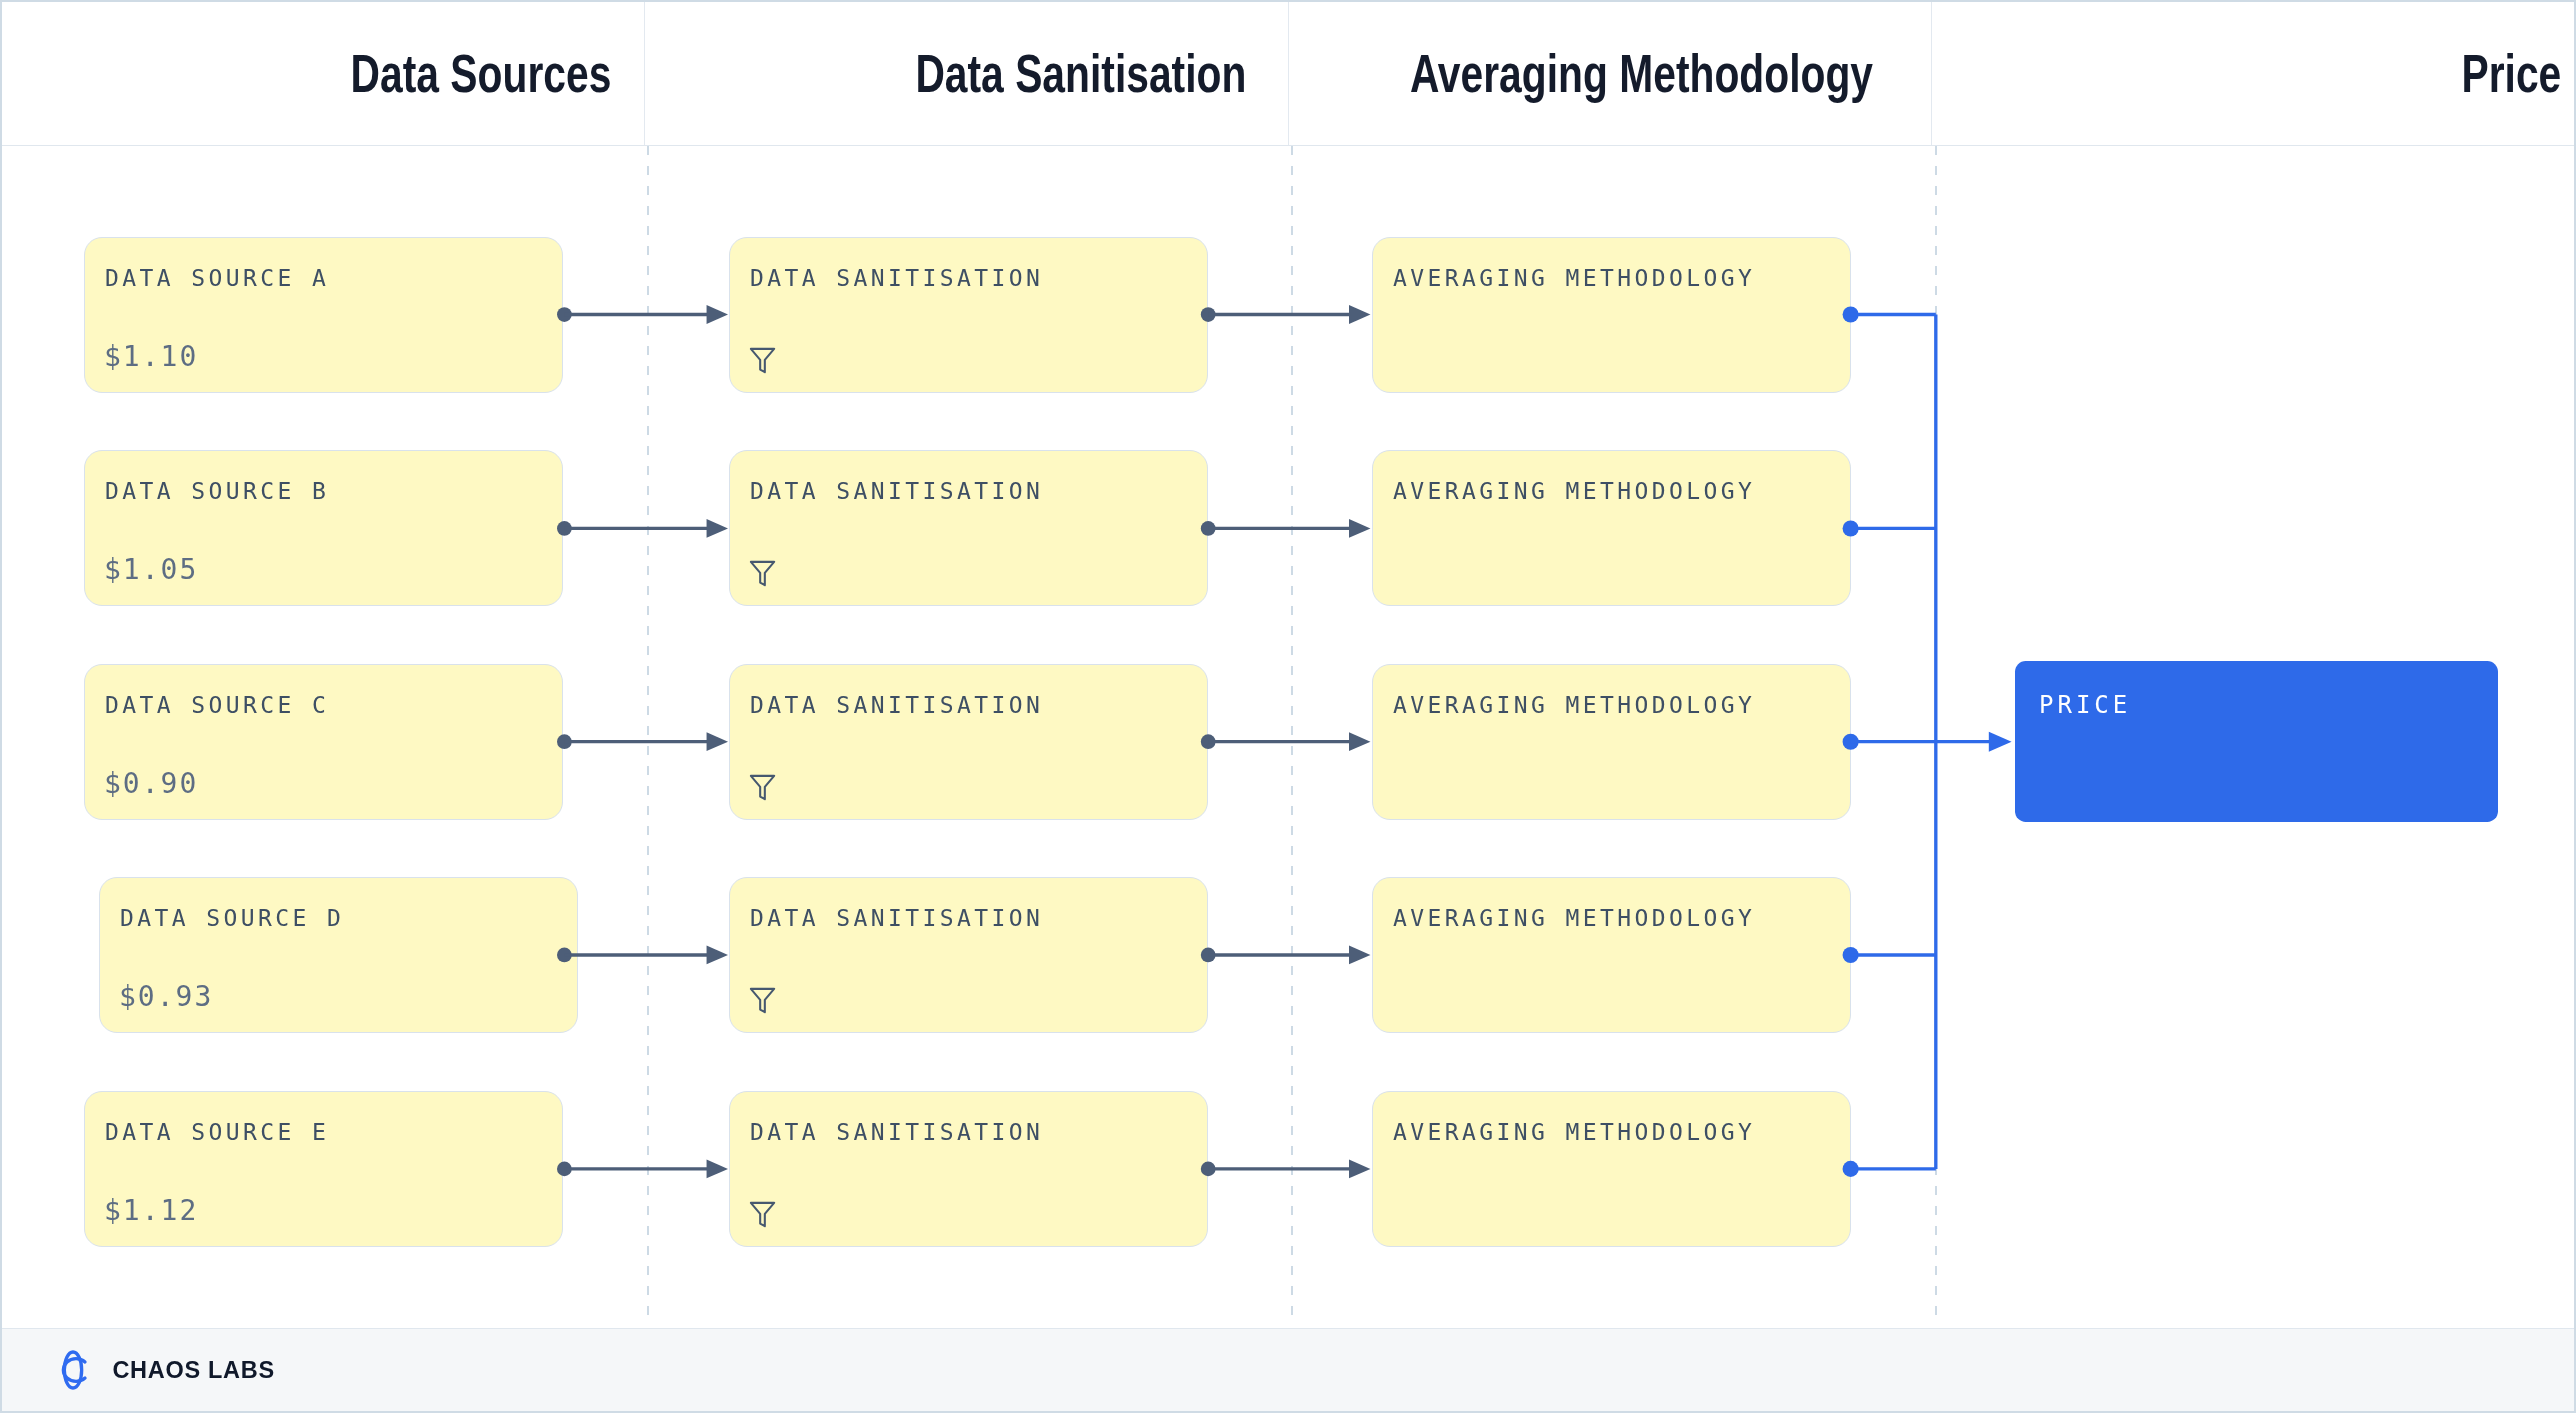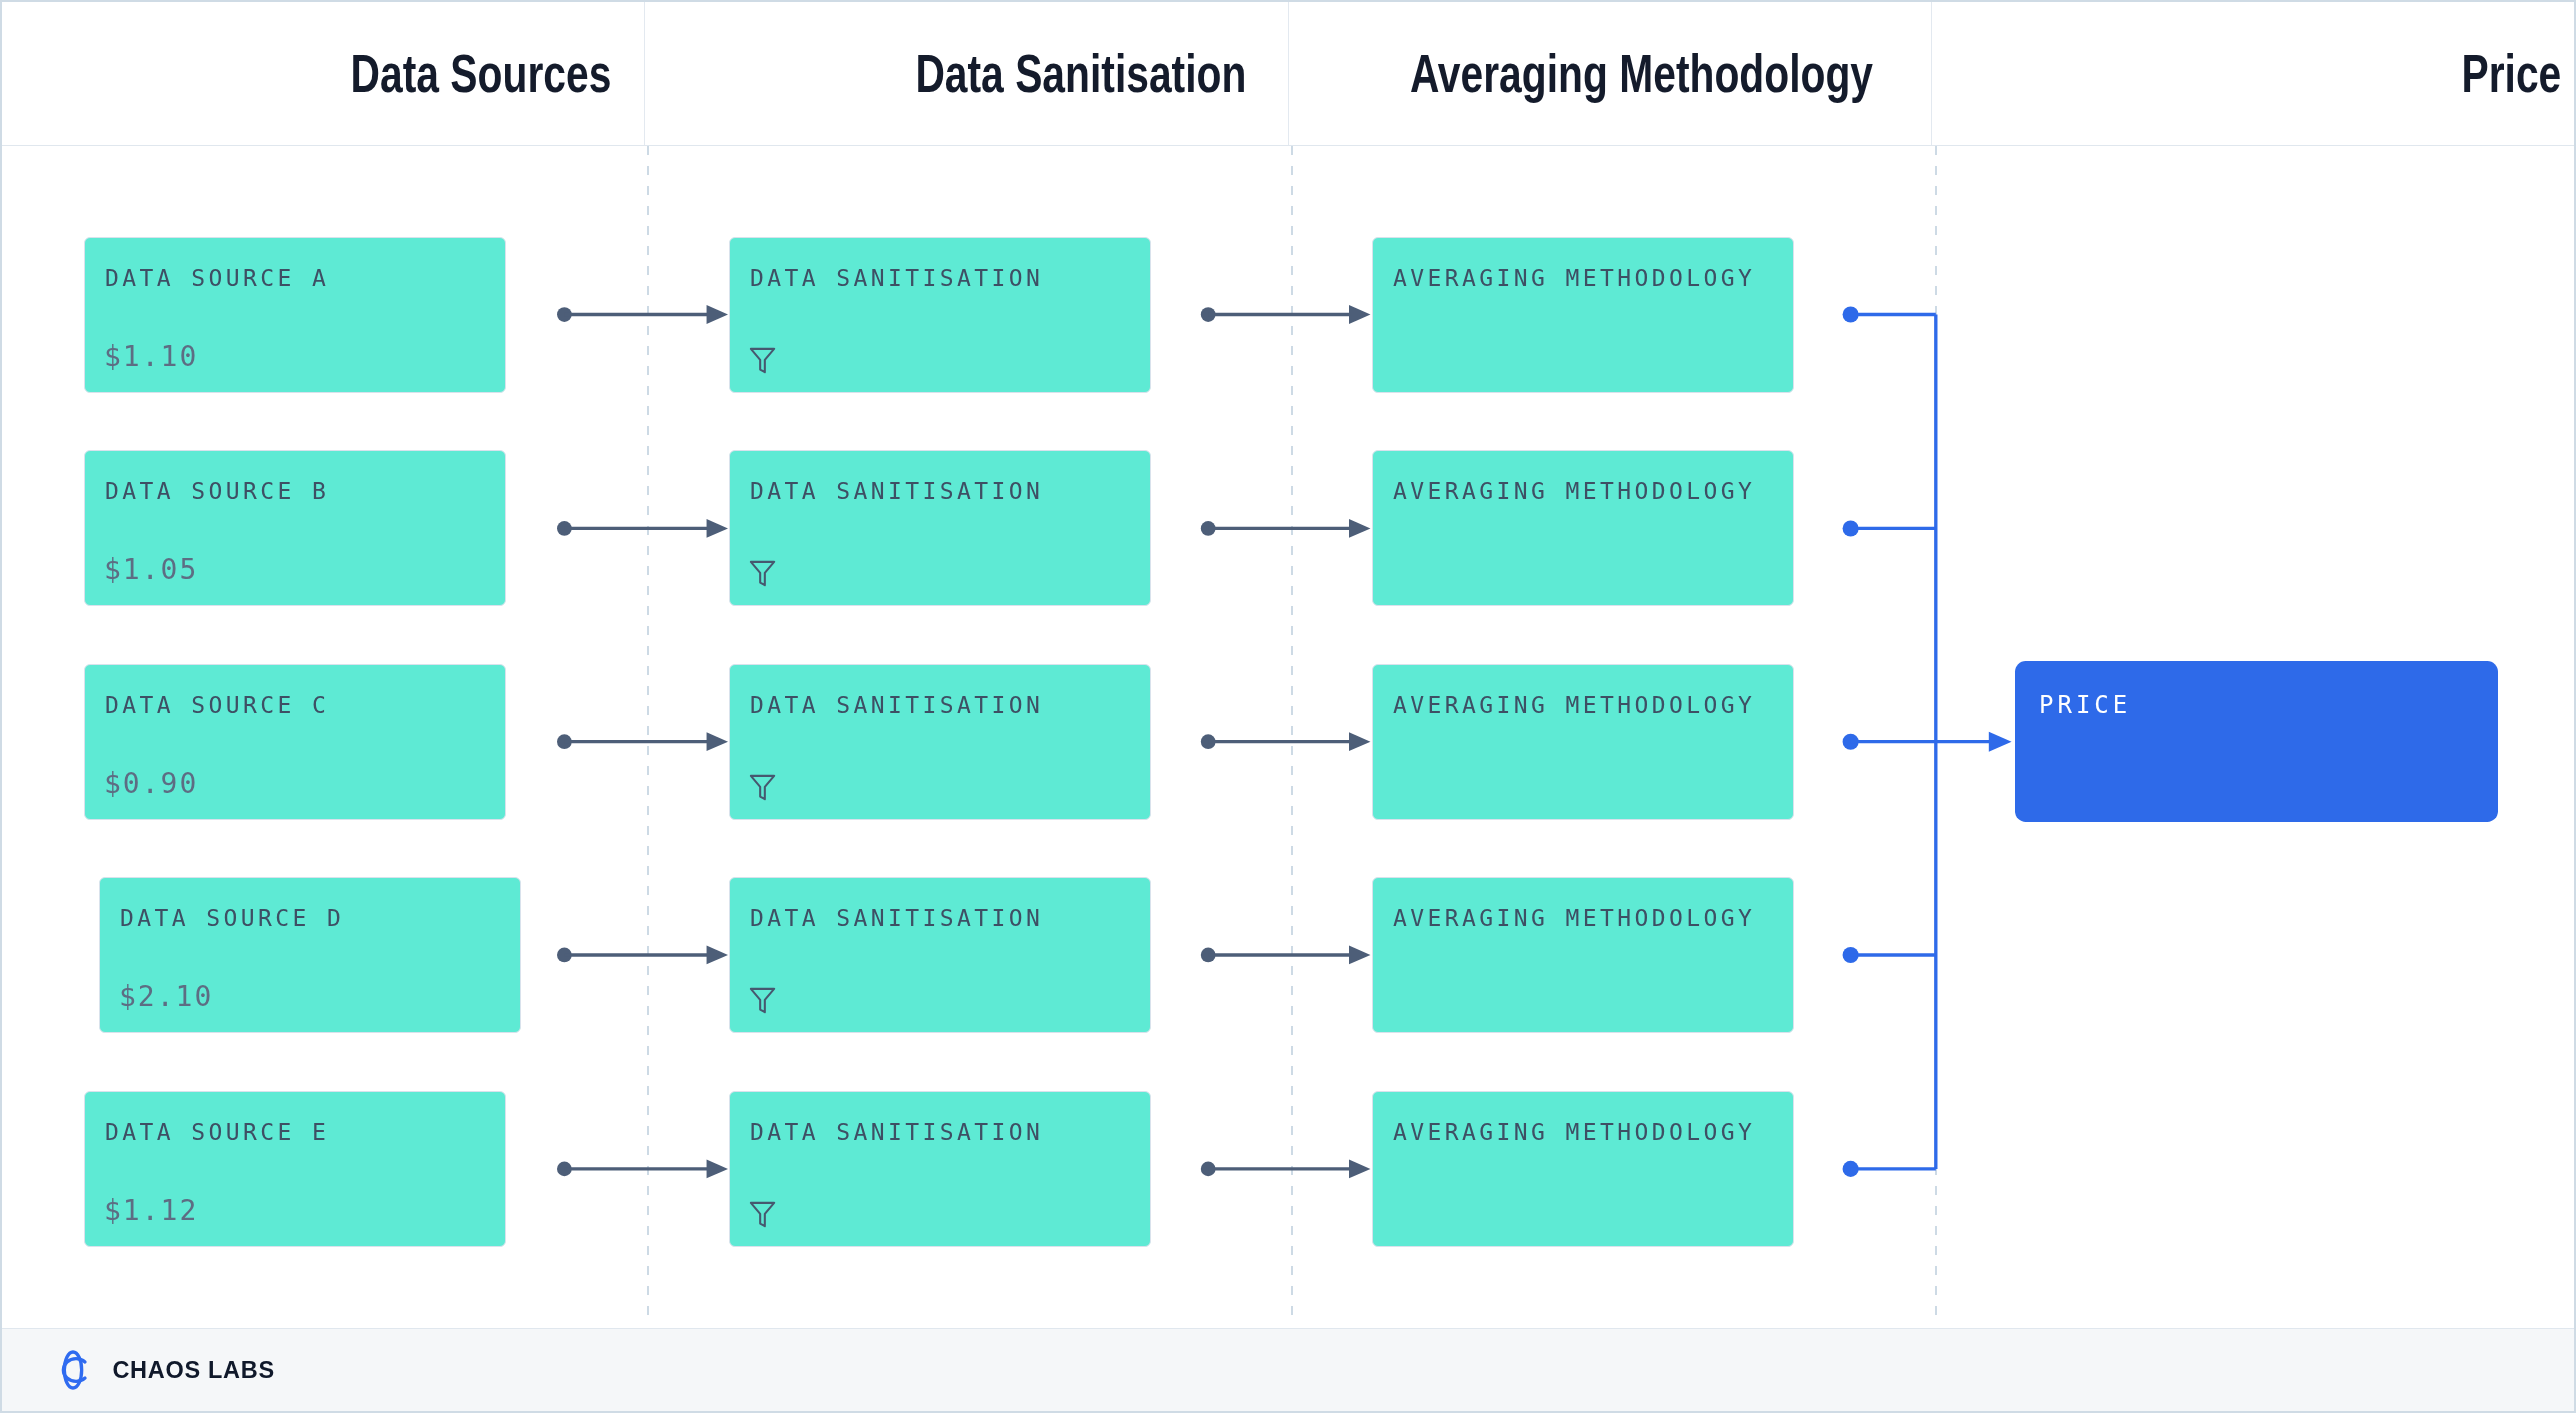--- a/index.html
+++ b/index.html
@@ -22,22 +22,22 @@
     display:inline-block;transform:scale(0.80,1.04);transform-origin:50% 50%;
     font-size:51px;font-weight:600;color:#141b2b;letter-spacing:0px;white-space:nowrap;
   }
   
   .vdash{
     position:absolute;top:144px;bottom:85px;width:2px;
     background:repeating-linear-gradient(to bottom,#cddae5 0 9.4px,transparent 9.4px 20px);
   }
   
   .node{
-    position:absolute;width:422px;height:156px;box-sizing:border-box;
-    background:#5eead4;border:1.3px solid #d9e2ec;border-radius:6px;
+    position:absolute;width:479px;height:156px;box-sizing:border-box;
+    background:#fef9c3;border:1.3px solid #d9e2ec;border-radius:18px;
   }
   .node-label{
     position:absolute;left:20px;top:27px;
     font-family:"DejaVu Sans Mono",monospace;font-size:23px;letter-spacing:3.4px;
     color:#3e4f64;white-space:nowrap;
   }
   .node-price{
     position:absolute;left:19px;bottom:19px;
     font-family:"DejaVu Sans Mono",monospace;font-size:28px;letter-spacing:2px;
     color:#5d6d83;white-space:nowrap;
@@ -121,21 +121,21 @@
     <svg class="funnel" width="31" height="31" viewBox="0 0 24 24" fill="none" stroke="#46586f" stroke-width="1.6" stroke-linejoin="round" stroke-linecap="round">
         <path d="M21 3H3l7.2 8.5V19l3.6 2v-9.5L21 3z"></path>
       </svg>
   </div>
   <div class="node" style="left:1370px;top:662px">
     <div class="node-label">AVERAGING METHODOLOGY</div>
   </div>
 
   <div class="node" style="left:97px;top:875px">
     <div class="node-label">DATA SOURCE D</div>
-    <div class="node-price">$2.10</div>
+    <div class="node-price">$0.93</div>
   </div>
   <div class="node" style="left:727px;top:875px">
     <div class="node-label">DATA SANITISATION</div>
     <svg class="funnel" width="31" height="31" viewBox="0 0 24 24" fill="none" stroke="#46586f" stroke-width="1.6" stroke-linejoin="round" stroke-linecap="round">
         <path d="M21 3H3l7.2 8.5V19l3.6 2v-9.5L21 3z"></path>
       </svg>
   </div>
   <div class="node" style="left:1370px;top:875px">
     <div class="node-label">AVERAGING METHODOLOGY</div>
   </div>

